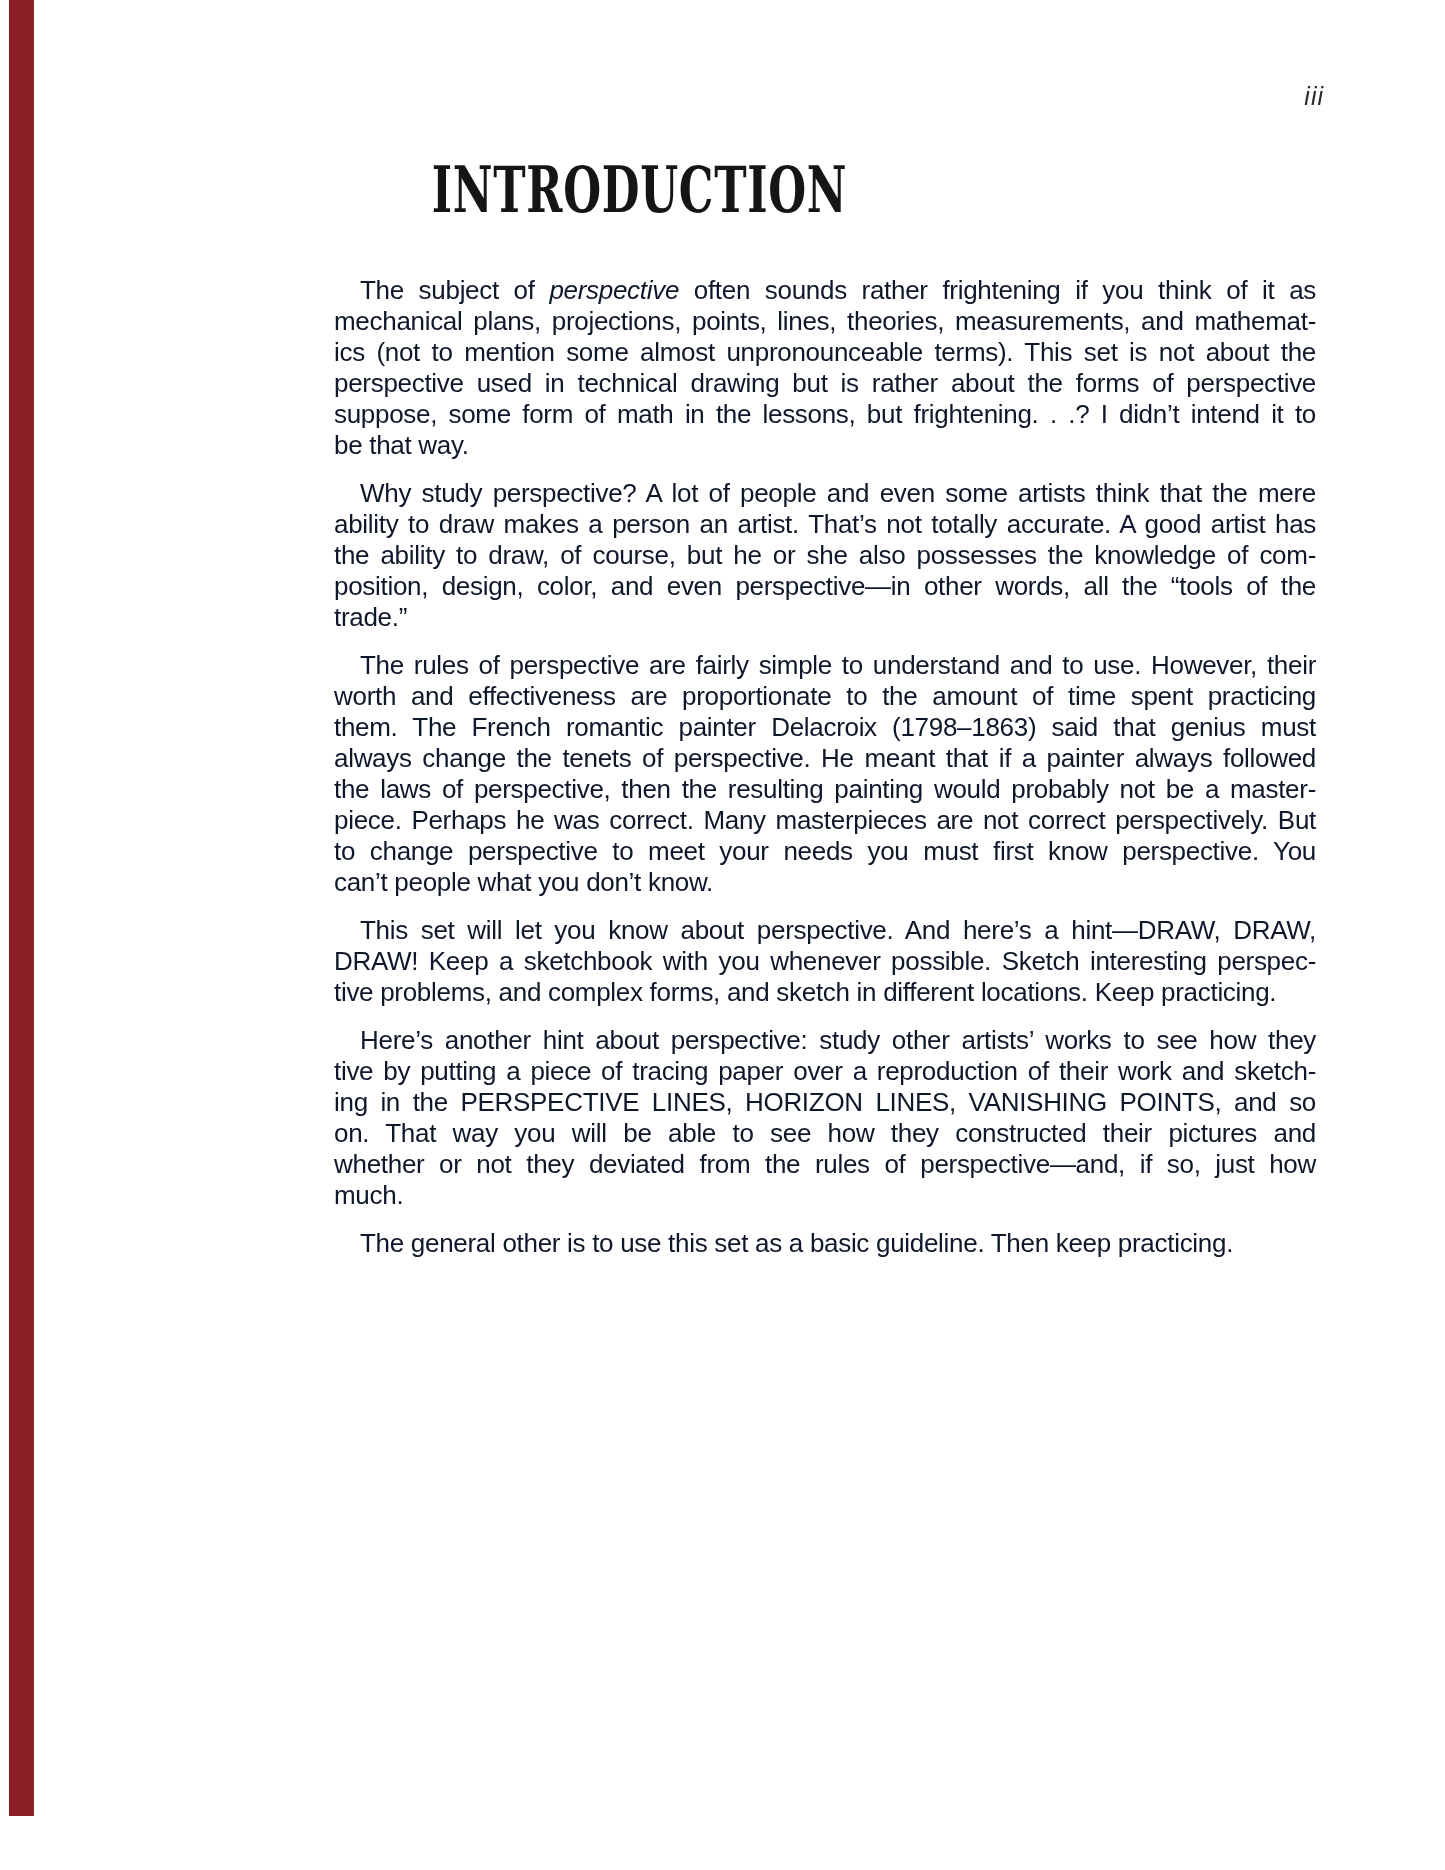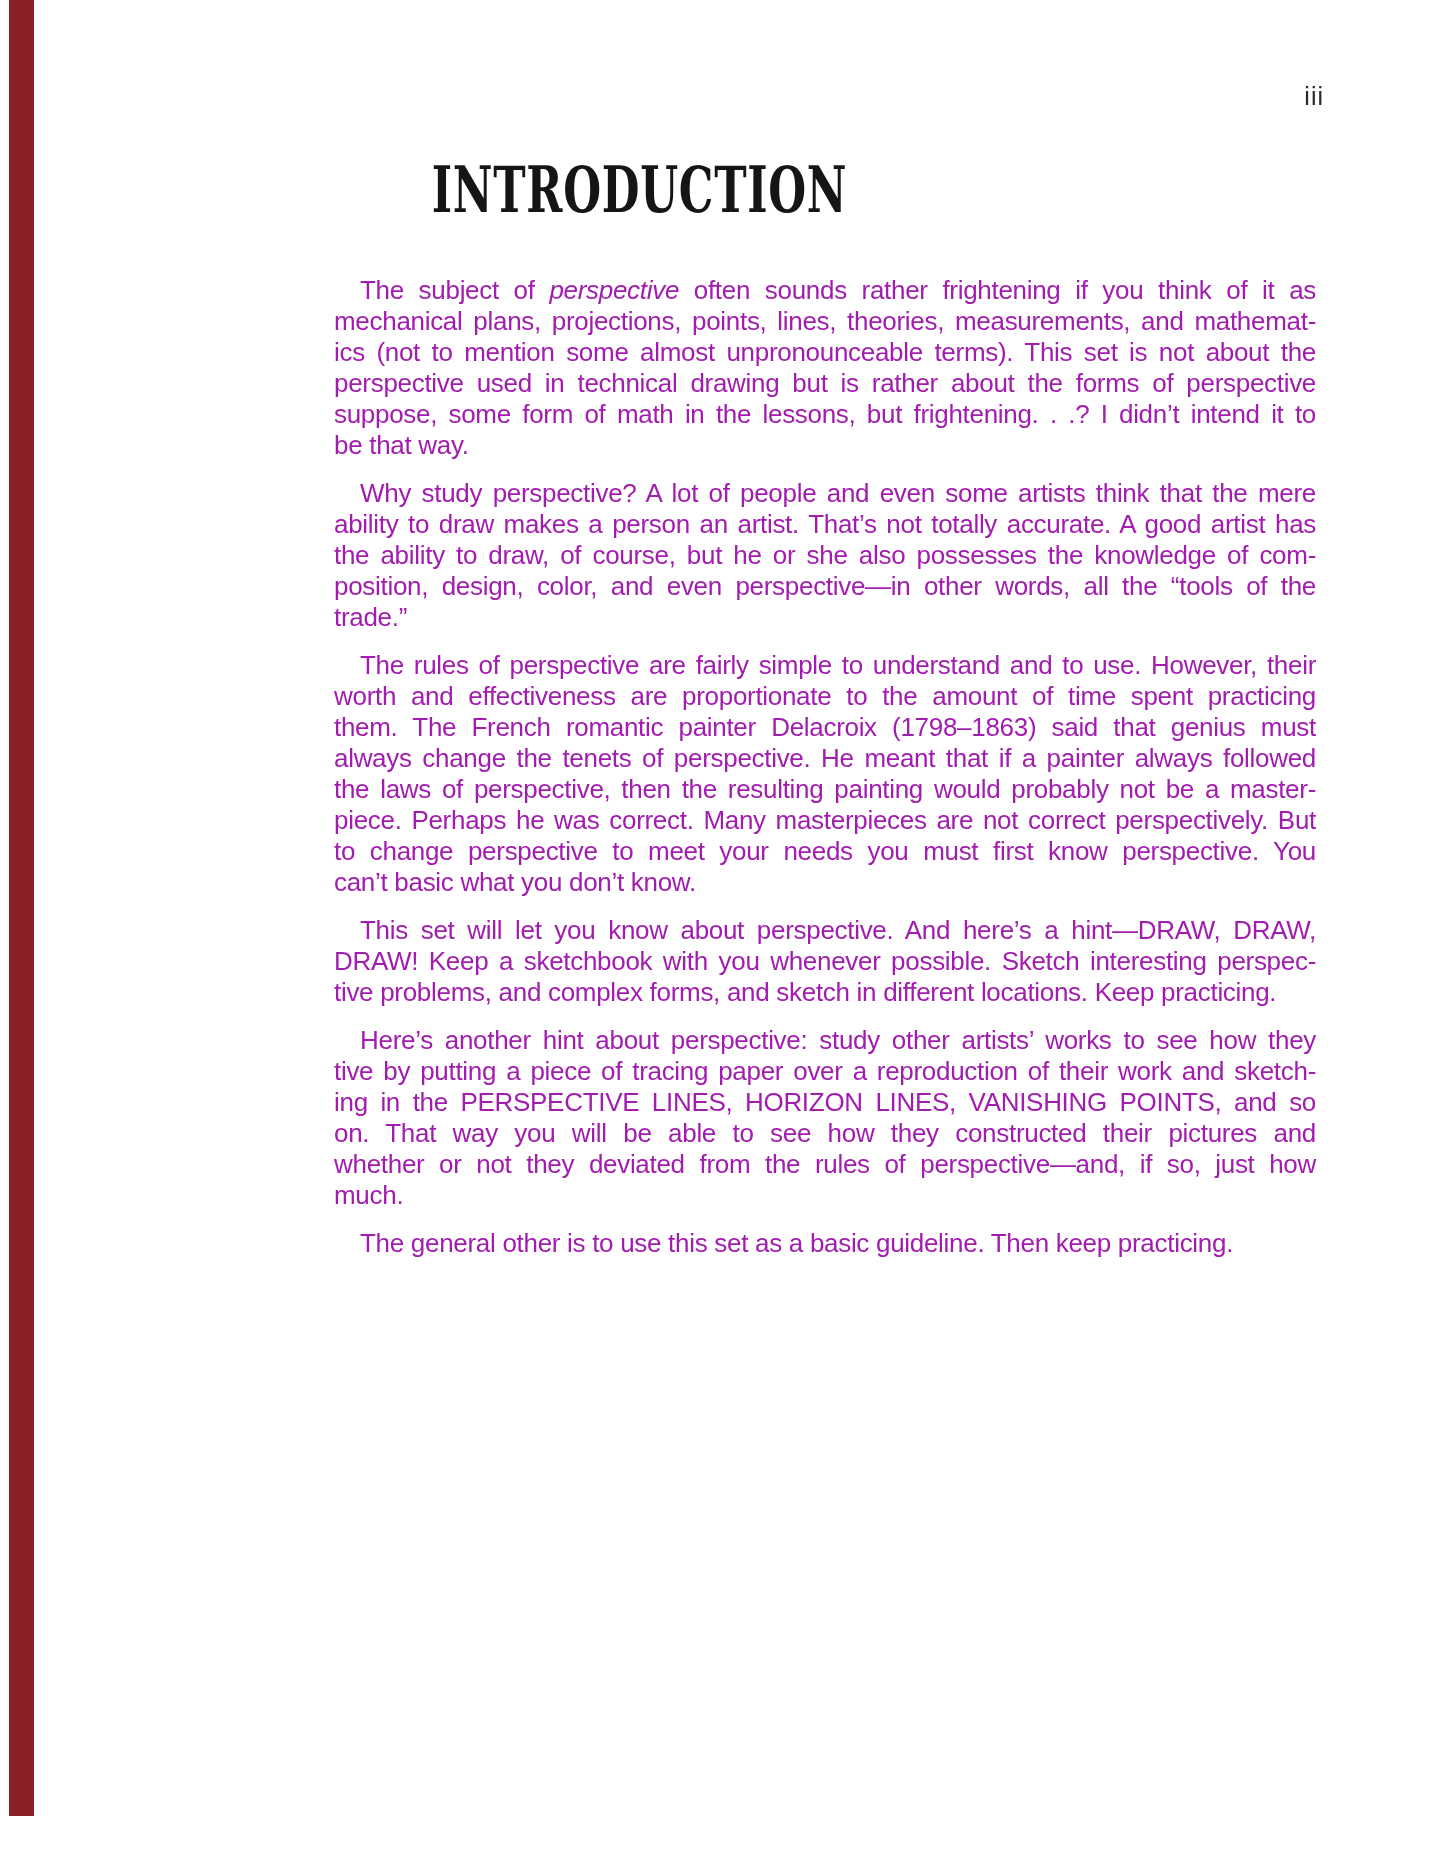--- a/index.html
+++ b/index.html
@@ -24,20 +24,21 @@
     height: 1816px;
     background: #8b2026;
   }
   .page-number {
     position: absolute;
     top: 82px;
     left: 1220px;
     width: 104px;
     text-align: right;
     font-size: 25px;
+    font-style: italic;
     color: #2a2a2a;
     letter-spacing: 1px;
   }
   .title-wrap {
     position: absolute;
     top: 158px;
     left: 334px;
     width: 982px;
     text-align: left;
   }
@@ -54,21 +55,21 @@
     white-space: nowrap;
   }
   .body-text {
     position: absolute;
     top: 275px;
     left: 334px;
     width: 982px;
     font-size: 26px;
     line-height: 31px;
     letter-spacing: -0.3px;
-    color: #a21caf;
+    color: #0f172a;
   }
   .paragraph {
     margin: 0 0 17px 0;
   }
   .line {
     text-align: justify;
     text-align-last: justify;
     white-space: normal;
   }
   .line.last {
@@ -112,21 +113,21 @@
         <div class="line last">trade.”</div>
       </div>
       <div class="paragraph">
         <div class="line first">The rules of perspective are fairly simple to understand and to use. However, their</div>
         <div class="line">worth and effectiveness are proportionate to the amount of time spent practicing</div>
         <div class="line">them. The French romantic painter Delacroix (1798–1863) said that genius must</div>
         <div class="line">always change the tenets of perspective. He meant that if a painter always followed</div>
         <div class="line">the laws of perspective, then the resulting painting would probably not be a master-</div>
         <div class="line">piece. Perhaps he was correct. Many masterpieces are not correct perspectively. But</div>
         <div class="line">to change perspective to meet your needs you must first know perspective. You</div>
-        <div class="line last">can’t basic what you don’t know.</div>
+        <div class="line last">can’t people what you don’t know.</div>
       </div>
       <div class="paragraph">
         <div class="line first">This set will let you know about perspective. And here’s a hint—DRAW, DRAW,</div>
         <div class="line">DRAW! Keep a sketchbook with you whenever possible. Sketch interesting perspec-</div>
         <div class="line last">tive problems, and complex forms, and sketch in different locations. Keep practicing.</div>
       </div>
       <div class="paragraph">
         <div class="line first">Here’s another hint about perspective: study other artists’ works to see how they</div>
         <div class="line">tive by putting a piece of tracing paper over a reproduction of their work and sketch-</div>
         <div class="line">ing in the PERSPECTIVE LINES, HORIZON LINES, VANISHING POINTS, and so</div>

